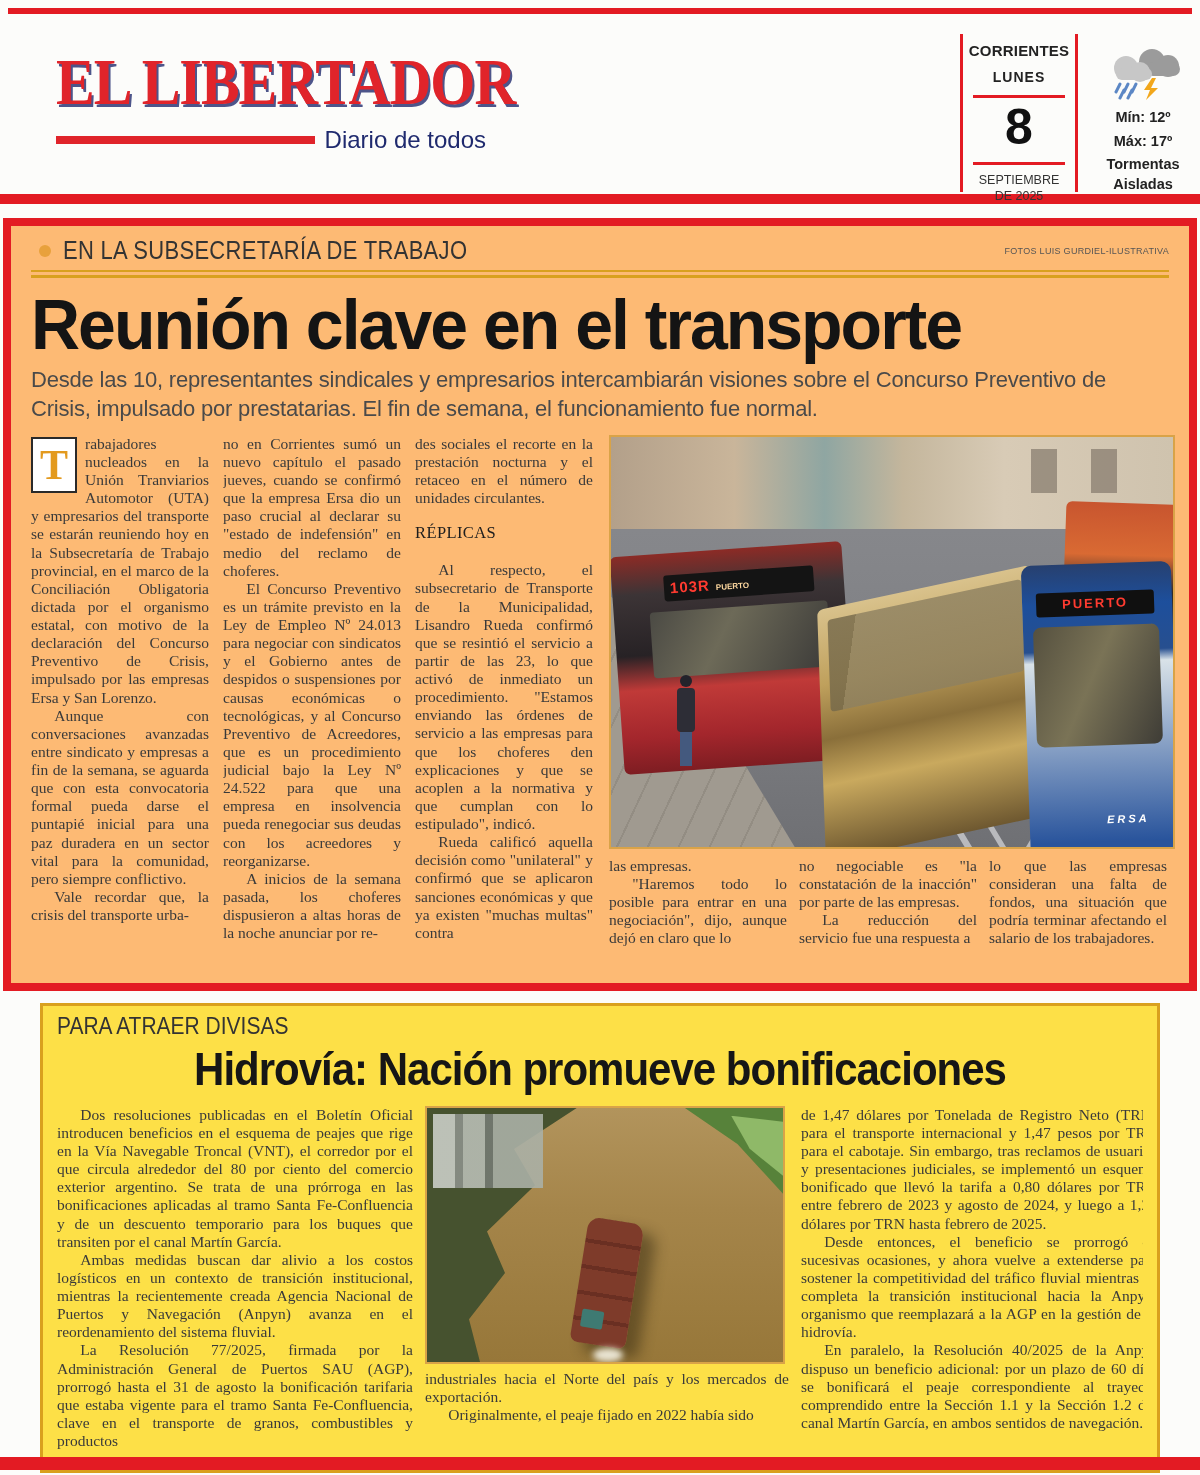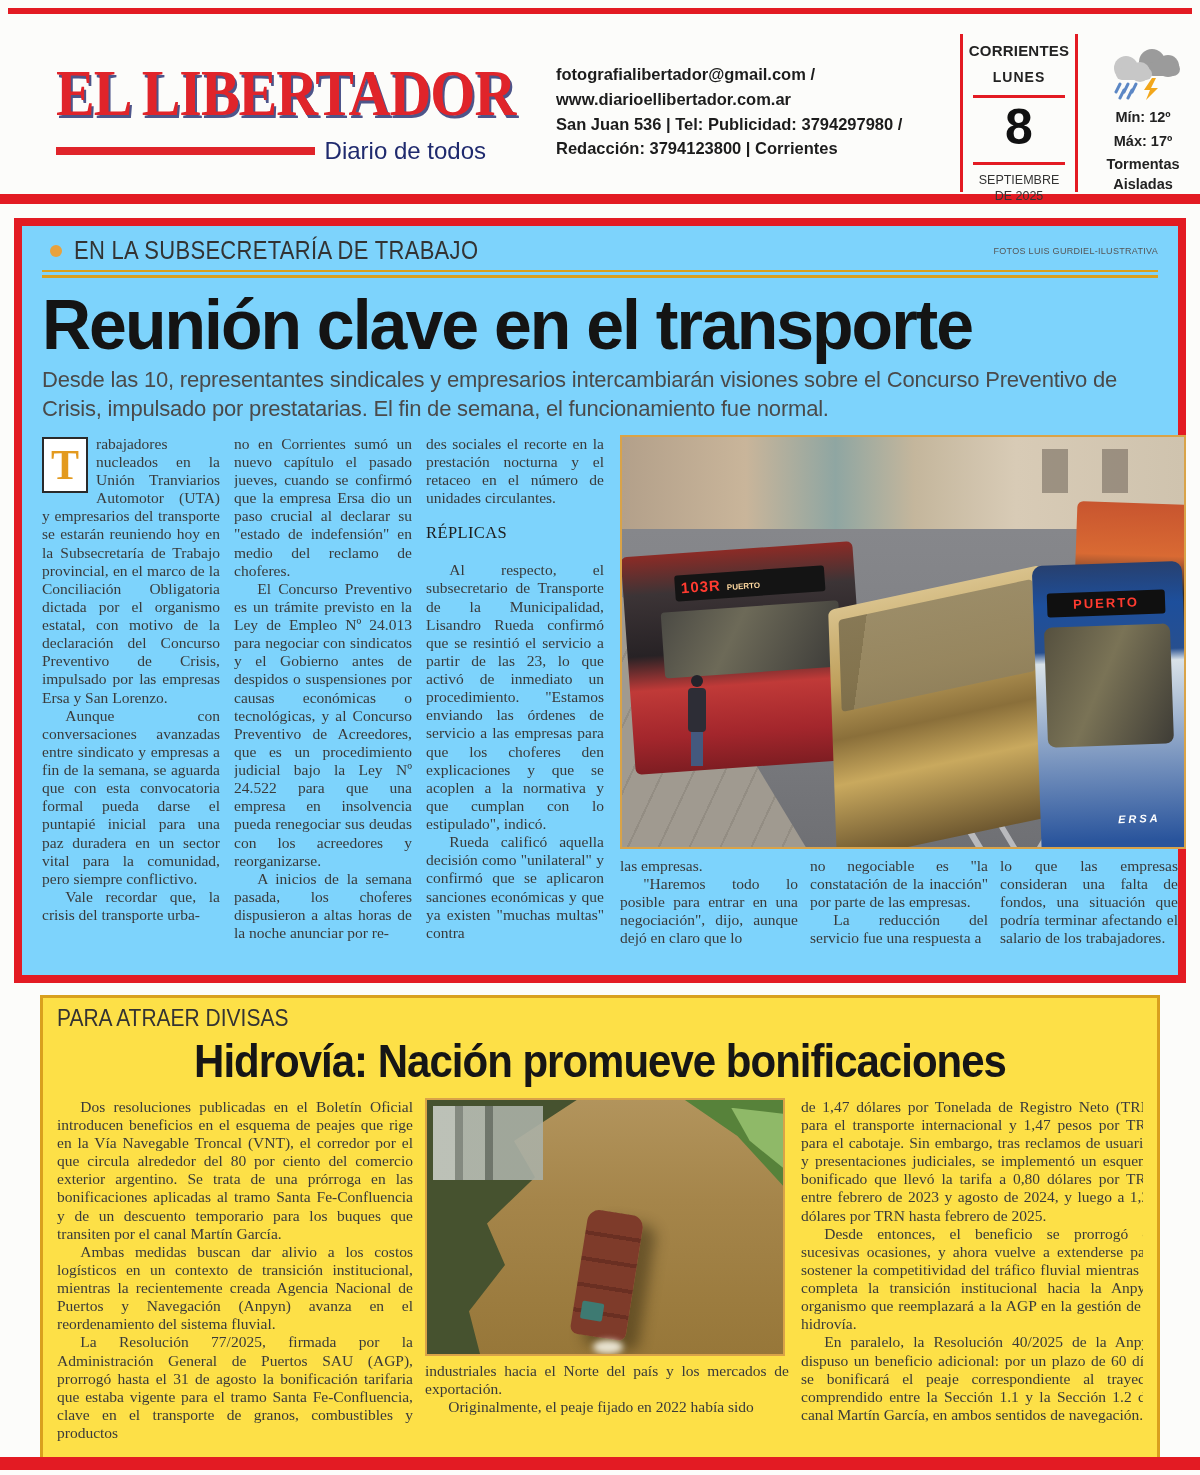--- a/index.html
+++ b/index.html
@@ -6,21 +6,21 @@
   html,body { background:#e8e8e4; }
   .page {
     position:relative; width:1200px; height:1475px; margin:0 auto;
     background:#fcfcfa; overflow:hidden;
     font-family:"Liberation Sans", sans-serif; color:#222;
   }
   .top-rule { height:6px; background:#e31b23; margin:8px 8px 0; }
 
   
   .header { position:relative; height:180px; margin:0 8px; }
-  .masthead { position:absolute; left:48px; top:42px; width:430px; }
+  .masthead { position:absolute; left:48px; top:31px; width:430px; }
   .masthead-title {
     font-family:"Liberation Serif", serif; font-weight:700; font-size:58px;
     color:#e0242a; letter-spacing:-1px; white-space:nowrap;
     text-shadow:2px 2px 0 rgba(32,42,110,0.8); transform:scaleY(1.12); transform-origin:left top;
   }
   .masthead-sub { display:flex; align-items:center; margin-top:14px; }
   .masthead-redbar { height:8px; background:#e0242a; flex:1 1 auto; margin-right:10px; }
   .tagline { font-family:Liberation Sans, sans-serif; font-size:24px; color:#1f2a6e; white-space:nowrap; }
 
   .contact { position:absolute; left:548px; top:48px; width:400px;
@@ -34,21 +34,21 @@
   .datebox .dhr { height:3px; background:#e31b23; margin:10px 10px 0; }
   .datebox .num { font-size:50px; font-weight:700; line-height:1.0; margin-top:4px; color:#111; }
   .datebox .month { font-size:12.5px; font-weight:400; color:#333; margin-top:8px; line-height:1.25; }
 
   .weather { position:absolute; left:1082px; top:32px; width:106px; text-align:center; }
   .weather .wlines { font-size:14.5px; font-weight:700; line-height:1.35; margin-top:4px; }
 
   .red-band { height:10px; background:#e31b23; }
 
   
-  .main-article { margin:14px 14px 0; border:8px solid #e31b23; background:#7dd3fc; padding:12px 20px 8px; }
+  .main-article { margin:14px 3px 0; border:8px solid #e31b23; background:#fdba74; padding:12px 20px 16px; }
   .kicker-row { display:flex; align-items:center; }
   .bullet { width:12px; height:12px; border-radius:50%; background:#e8a13c; margin:0 12px 0 8px; flex:0 0 auto; }
   .kicker { font-size:22px; color:#333; letter-spacing:0.3px; transform:scaleY(1.15); transform-origin:left center; }
   .photo-credit { margin-left:auto; font-size:9px; color:#555; letter-spacing:0.3px; }
   .gold-rule { margin-top:6px; height:8px; border-top:2px solid #d9a01e; border-bottom:3px solid #d9a01e; }
   .headline { font-size:68px; font-weight:700; color:#141414; letter-spacing:-2px;
     line-height:1.04; margin:10px 0 6px; white-space:nowrap; transform:scaleY(1.04); transform-origin:left top;}
   .deck { font-size:22px; color:#4a4a4a; line-height:1.32; letter-spacing:-0.2px; margin:4px 0 12px; }
 
   .article-body { display:flex; gap:16px; }
@@ -146,26 +146,20 @@
 
   <div class="header">
     <div class="masthead">
       <div class="masthead-title">EL LIBERTADOR</div>
       <div class="masthead-sub">
         <span class="masthead-redbar"></span>
         <span class="tagline">Diario de todos</span>
       </div>
     </div>
 
-    <div class="contact">
-      <div>fotografialibertador@gmail.com /</div>
-      <div>www.diarioellibertador.com.ar</div>
-      <div>San Juan 536 | Tel: Publicidad: 3794297980 /</div>
-      <div>Redacción: 3794123800 | Corrientes</div>
-    </div>
 
     <div class="datebox">
       <div class="city">CORRIENTES</div>
       <div class="day">LUNES</div>
       <div class="dhr"></div>
       <div class="num">8</div>
       <div class="dhr"></div>
       <div class="month">
         <div>SEPTIEMBRE</div>
         <div>DE 2025</div>

